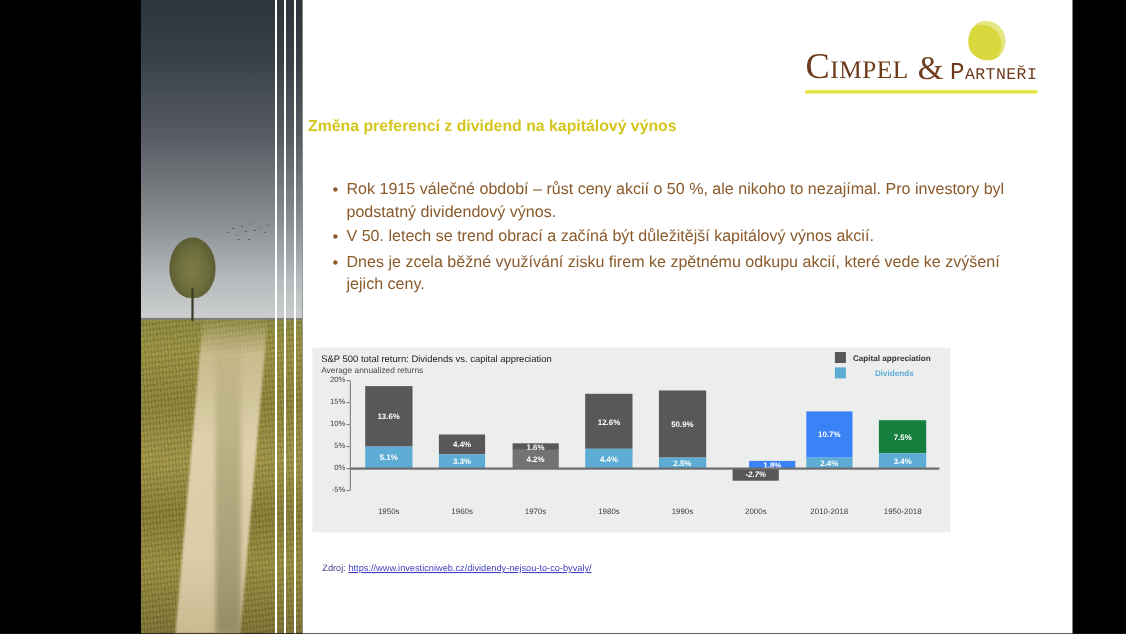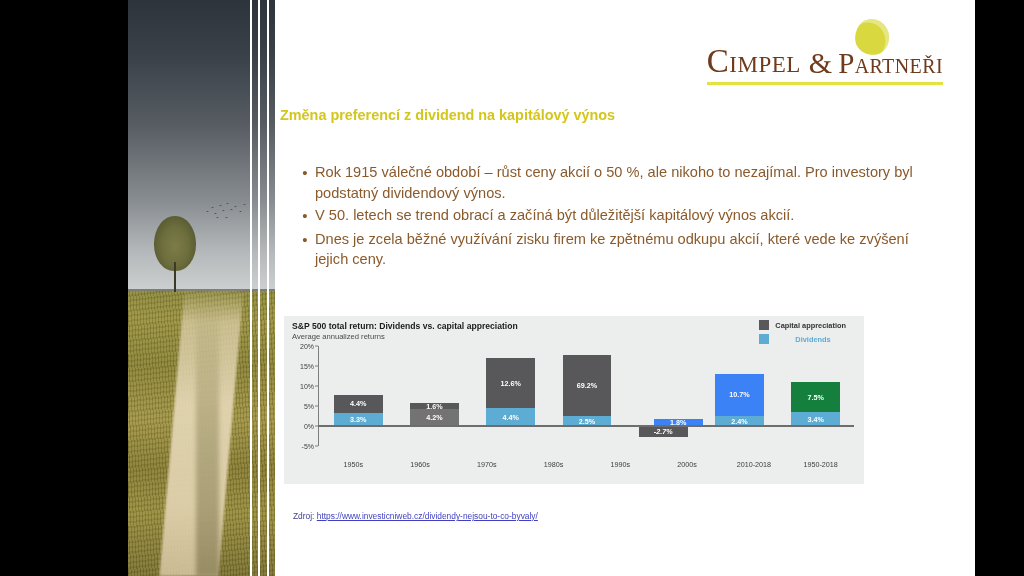--- a/index.html
+++ b/index.html
@@ -96,22 +96,22 @@
   .logo-cimpel {
     font-family:"Liberation Serif", serif;
     font-size:33px; color:#6e3b1c; letter-spacing:.5px;
     font-variant:small-caps; line-height:1;
   }
   .logo-amp {
     font-family:"Liberation Serif", serif;
     font-size:30px; color:#6e3b1c; margin:0 2px 0 8px; line-height:1;
   }
   .logo-partneri {
-    font-family:Liberation Serif, serif;
-    font-size:29px; color:#6e3b1c; font-variant:small-caps;
+    font-family:Liberation Mono, monospace;
+    font-size:22px; color:#6e3b1c; font-variant:small-caps;
     letter-spacing:.4px; line-height:1; margin-left:4px;
   }
   .logo-tree {
     position:absolute; left:148px; top:-26px; width:34px; height:36px;
     background:#d9d93f;
     border-radius:48% 52% 45% 55% / 55% 50% 50% 45%;
     transform:rotate(-6deg);
     box-shadow:inset -4px 3px 0 rgba(255,255,255,.35);
   }
   .logo-tree:after{
@@ -136,21 +136,21 @@
     width:20px; flex:0 0 20px; text-align:center; font-size:15px; line-height:1.42;
   }
   .bullet .txt { flex:1; }
 
   
   #chart-card {
     position:absolute; left:9px; top:316px; width:580px; height:168px;
     background:#eceded;
   }
   #chart-title {
-    position:absolute; left:8px; top:5px; font-size:8.6px; font-weight:bold; color:#1b1b1b;
+    position:absolute; left:8px; top:5px; font-size:8.6px; font-weight:normal; color:#1b1b1b;
   }
   #chart-subtitle {
     position:absolute; left:8px; top:16px; font-size:7.6px; color:#4a4a4a;
   }
   #legend { position:absolute; right:18px; top:4px; }
   .leg-row { display:flex; align-items:center; margin-bottom:4px; }
   .leg-sw { width:10px; height:10px; margin-right:6px; }
   .leg-lbl { font-size:7.4px; font-weight:bold; }
 
   #plot {
@@ -283,33 +283,37 @@
             <div class="ytick" style="top: 60px;">5%</div>
             <div class="ytickmark" style="top: 60px;"></div>
             <div class="ytick" style="top: 80px;">0%</div>
             <div class="ytickmark" style="top: 80px;"></div>
             <div class="ytick" style="top: 100px;">-5%</div>
             <div class="ytickmark" style="top: 100px;"></div>
           </div>
         <div id="axis-vline"></div>
         <div id="bars">
             <div class="bcol">
+              <div class="seg seg-cap" style="background: rgb(88, 88, 90); left: 18%; width: 64%; height: 54.4px; top: 5.2px;">13.6%</div>
+              <div class="seg seg-div" style="background: rgb(92, 172, 212); left: 18%; width: 64%; height: 20.4px; top: 59.6px;">5.1%</div>
+            </div>
+            <div class="bcol">
               <div class="seg seg-cap" style="background: rgb(88, 88, 90); left: 18%; width: 64%; height: 17.6px; top: 49.2px;">4.4%</div>
               <div class="seg seg-div" style="background: rgb(92, 172, 212); left: 18%; width: 64%; height: 13.2px; top: 66.8px;">3.3%</div>
             </div>
             <div class="bcol">
               <div class="seg seg-cap" style="background: rgb(88, 88, 90); left: 18%; width: 64%; height: 6.4px; top: 56.8px;">1.6%</div>
               <div class="seg seg-div" style="background: #737373; left: 18%; width: 64%; height: 16.8px; top: 63.2px;">4.2%</div>
             </div>
             <div class="bcol">
               <div class="seg seg-cap" style="background: rgb(88, 88, 90); left: 18%; width: 64%; height: 50.4px; top: 12px;">12.6%</div>
               <div class="seg seg-div" style="background: rgb(92, 172, 212); left: 18%; width: 64%; height: 17.6px; top: 62.4px;">4.4%</div>
             </div>
             <div class="bcol">
-              <div class="seg seg-cap" style="background: rgb(88, 88, 90); left: 18%; width: 64%; height: 61.2px; top: 8.8px;">69.2%</div>
+              <div class="seg seg-cap" style="background: rgb(88, 88, 90); left: 18%; width: 64%; height: 61.2px; top: 8.8px;">50.9%</div>
               <div class="seg seg-div" style="background: rgb(92, 172, 212); left: 18%; width: 64%; height: 10px; top: 70px;">2.5%</div>
             </div>
             <div class="bcol">
               <div class="seg seg-cap" style="background: rgb(88, 88, 90); left: 18%; width: 64%; height: 10.8px; top: 80px; font-style: italic;">-2.7%</div>
               <div class="seg seg-div" style="background: #3b82f6; left: 18%; width: 64%; height: 7.2px; top: 72.8px; margin-left: 15px;">1.8%</div>
             </div>
             <div class="bcol">
               <div class="seg seg-cap" style="background: #3b82f6; left: 18%; width: 64%; height: 42.8px; top: 27.6px;">10.7%</div>
               <div class="seg seg-div" style="background: rgb(92, 172, 212); left: 18%; width: 64%; height: 9.6px; top: 70.4px;">2.4%</div>
             </div>

